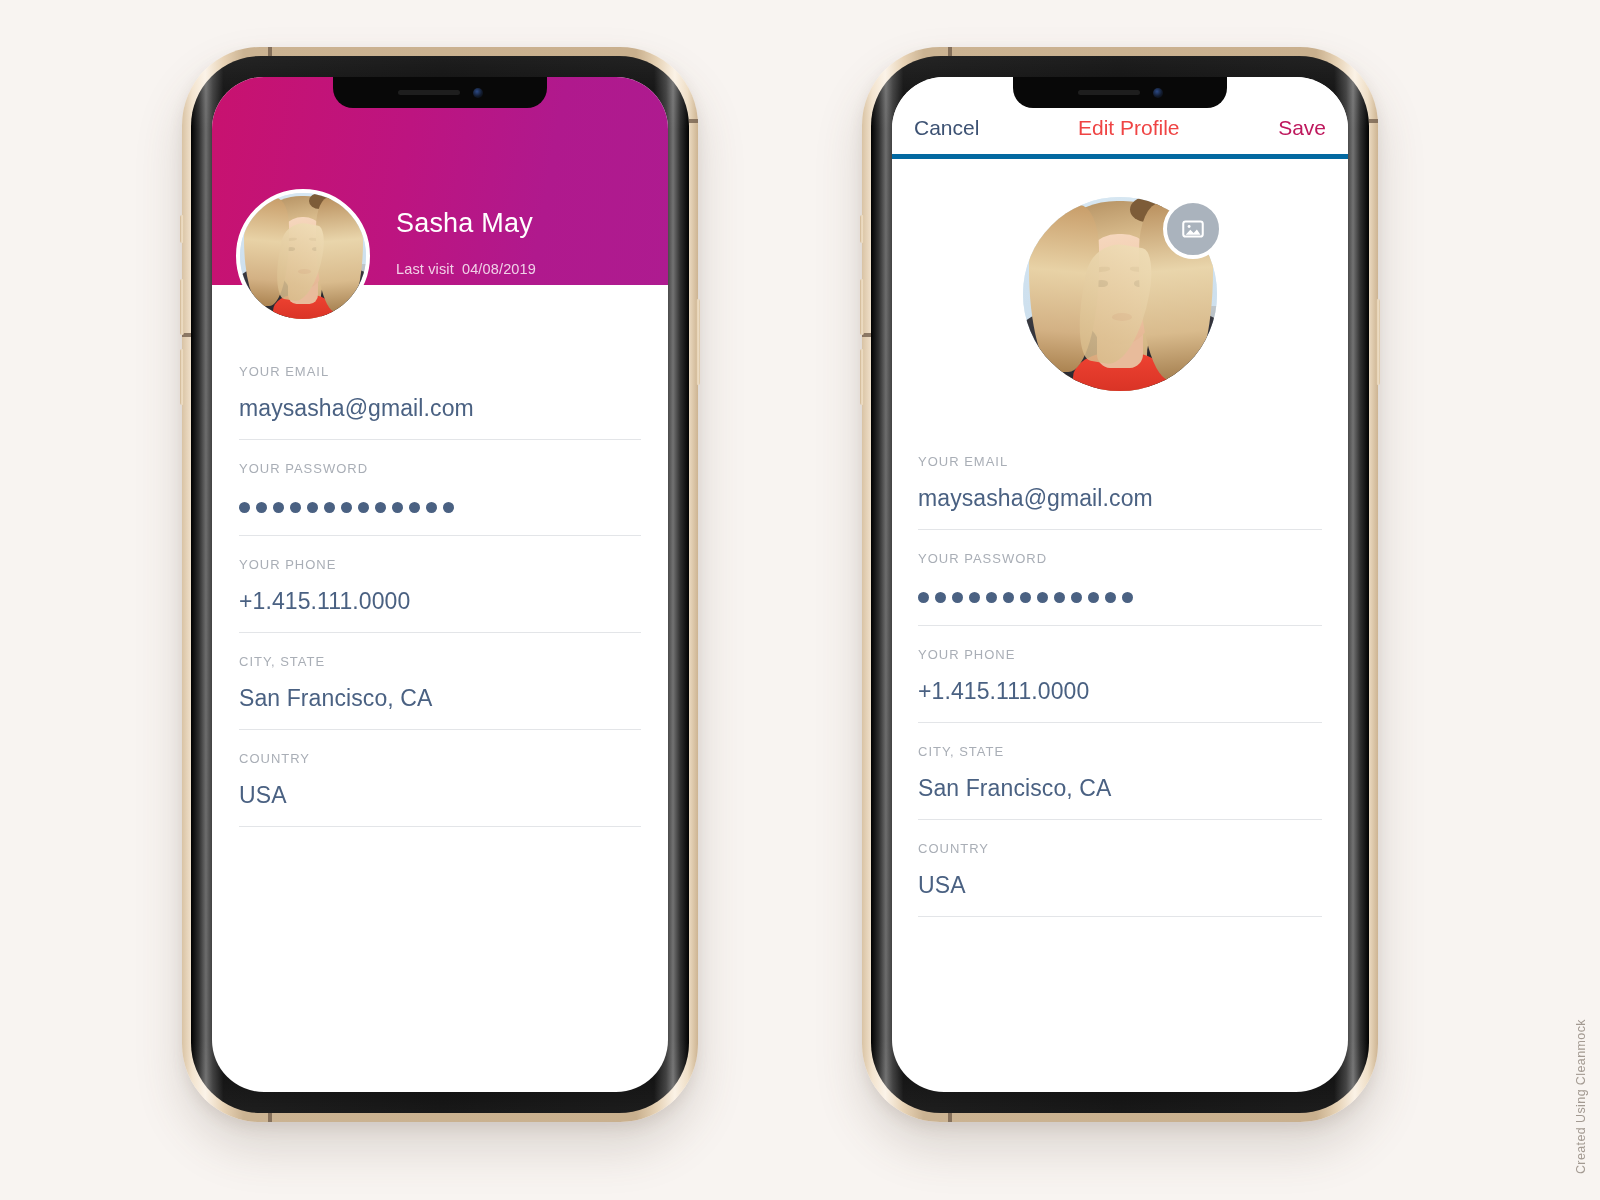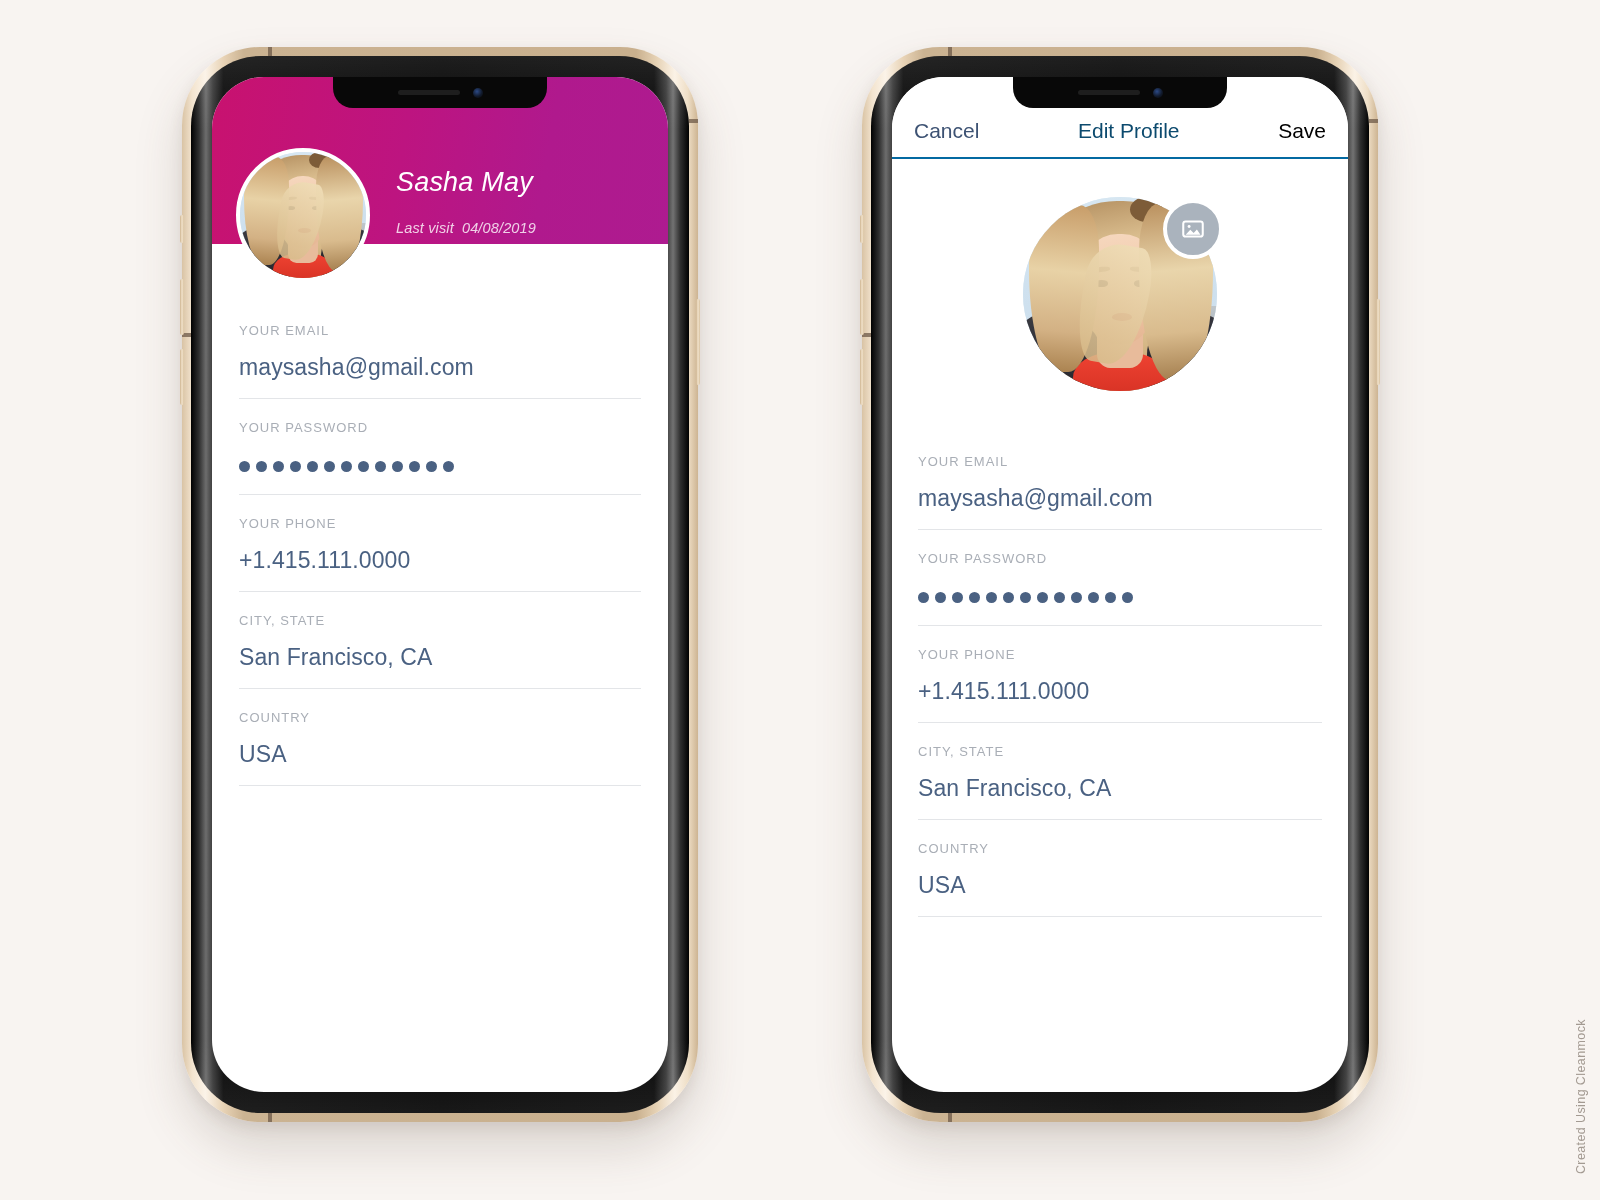--- a/index.html
+++ b/index.html
@@ -121,24 +121,23 @@
     opacity: .75;
   }
   .seam.t { top: 0; width: 4px; height: 9px; }
   .seam.b { bottom: 0; width: 4px; height: 9px; }
   .seam.l { left: 0; height: 4px; width: 9px; }
   .seam.r { right: 0; height: 4px; width: 9px; }
 
   
   .profile-hero {
     position: relative;
-    height: 167px;
+    height: 208px;
     background: linear-gradient(100deg, #c8126f 0%, #bd1480 42%, #b0198d 72%, #ae1b90 100%);
     z-index: 10;
-    font-style: italic;
   }
   .hero-row {
     position: absolute;
     left: 24px;
     bottom: -38px;
     display: flex;
     align-items: flex-end;
   }
   .avatar-lg {
     width: 134px;
@@ -174,31 +173,31 @@
   }
 
   
   .navbar {
     position: relative;
     height: 82px;
     display: flex;
     align-items: flex-end;
     padding: 4px 22px 14px 22px;
     background: #ffffff;
-    border-bottom: 2px solid #0369a1;
+    border-bottom: 5px solid #0369a1;
     z-index: 20;
   }
   .nav-left, .nav-right { flex: 0 0 auto; font-size: 21px; }
   .nav-left  { color: #3d5273; }
-  .nav-right { color: #000000; }
+  .nav-right { color: #be185d; }
   .nav-title {
     flex: 1 1 auto;
     text-align: center;
     font-size: 21px;
-    color: #0c4a6e;
+    color: #ef4444;
   }
 
   .avatar-wrap {
     margin: 38px auto 0 auto;
     width: 194px;
     height: 194px;
     position: relative;
   }
   .avatar-xl {
     width: 194px;

